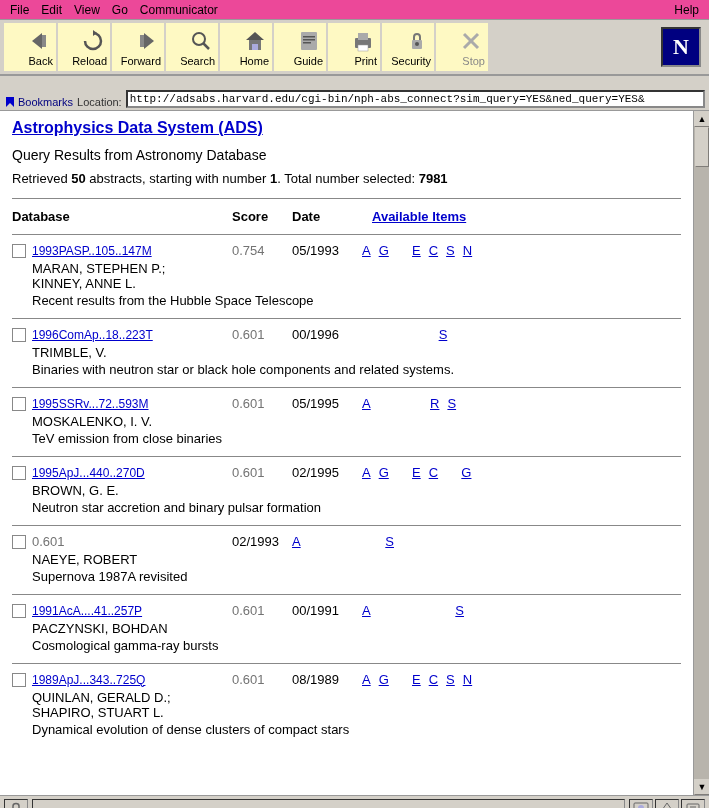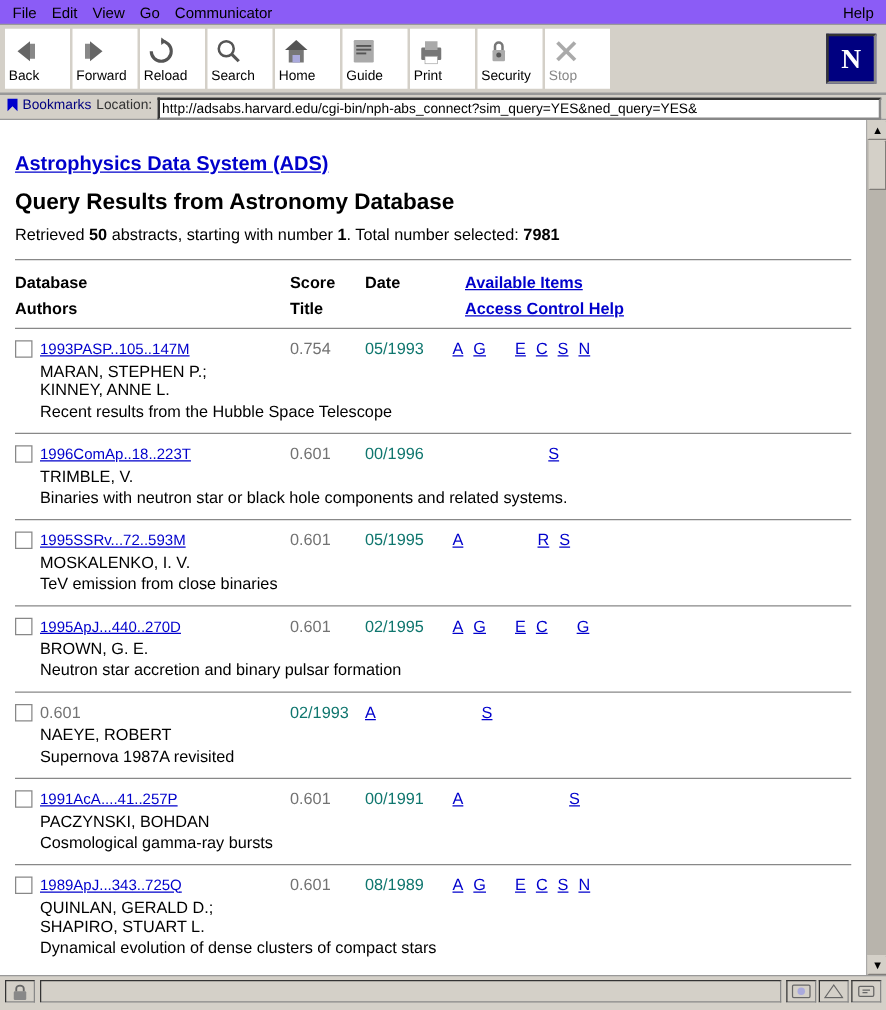--- a/index.html
+++ b/index.html
@@ -7,21 +7,21 @@
       font-family: Arial, Helvetica, sans-serif;
       font-size: 13px;
       background: #d4d0c8;
       width: 709px;
       height: 808px;
       overflow: hidden;
     }
 
     
     .menubar {
-      background: #8b5cf6;
+      background: #ec4899;
       border-bottom: 1px solid #999;
       display: flex;
       align-items: center;
       padding: 2px 4px;
       height: 20px;
       font-size: 12px;
     }
     .menubar-item {
       padding: 1px 6px;
       cursor: default;
@@ -36,25 +36,25 @@
       border-bottom: 2px solid #999;
       display: flex;
       align-items: center;
       padding: 2px 4px;
       height: 56px;
       gap: 2px;
     }
     .toolbar-btn {
       display: flex;
       flex-direction: column;
-      align-items: flex-start;
+      align-items: flex-end;
       justify-content: center;
       width: 52px;
       height: 48px;
-      background: #ffffff;
+      background: #fef9c3;
       border: 1px solid transparent;
       cursor: pointer;
       font-size: 11px;
       color: #000;
       padding: 2px;
     }
     .toolbar-btn.disabled {
       color: #888;
     }
     .toolbar-icon {
@@ -79,23 +79,23 @@
       font-family: serif;
       margin-left: auto;
       margin-right: 4px;
     }
 
     
     .locationbar {
       background: #d4d0c8;
       border-bottom: 1px solid #999;
       display: flex;
-      align-items: flex-start;
+      align-items: flex-end;
       padding: 2px 4px;
-      height: 20px;
+      height: 35px;
       font-size: 11px;
       gap: 4px;
     }
     .locationbar-bookmarks {
       display: flex;
       align-items: center;
       gap: 2px;
       color: #000080;
       font-size: 11px;
       cursor: pointer;
@@ -104,36 +104,35 @@
       font-size: 11px;
       color: #333;
     }
     .locationbar-input {
       flex: 1;
       height: 18px;
       border: 2px inset #888;
       background: #fff;
       font-size: 11px;
       padding: 0 2px;
-      font-family: Liberation Sans, sans-serif;
+      font-family: Liberation Mono, monospace;
     }
 
     
     .content-outer {
       background: #fff;
       height: calc(808px - 20px - 56px - 24px - 24px);
       display: flex;
       overflow: hidden;
     }
     .content-scroll {
       flex: 1;
       overflow-y: auto;
       overflow-x: hidden;
       padding: 8px 12px;
-      margin-top: 19px;
     }
     .scrollbar {
       width: 16px;
       background: #d4d0c8;
       border-left: 1px solid #999;
       display: flex;
       flex-direction: column;
     }
     .scrollbar-btn {
       width: 16px;
@@ -206,22 +205,22 @@
 
     
     .page-title {
       color: #0000cc;
       font-size: 16px;
       font-weight: bold;
       text-decoration: underline;
       margin-bottom: 10px;
     }
     .query-title {
-      font-size: 18px;
-      font-weight: bold;
+      font-size: 14px;
+      font-weight: normal;
       margin-bottom: 8px;
       color: #000;
     }
     .retrieved-text {
       font-size: 13px;
       margin-bottom: 12px;
       color: #000;
     }
     .retrieved-text b {
       font-weight: bold;
@@ -278,21 +277,21 @@
     .result-bibcode {
       color: #0000cc;
       text-decoration: underline;
       cursor: pointer;
       font-size: 12px;
     }
     .result-score {
       color: #737373;
     }
     .result-date {
-      color: #0f766e;
+      color: #000000;
     }
     .result-links {
       display: flex;
       gap: 8px;
       align-items: center;
     }
     .result-link {
       color: #0000cc;
       text-decoration: underline;
       cursor: pointer;
@@ -327,34 +326,34 @@
       <svg width="24" height="24" viewBox="0 0 24 24">
           <polygon points="15,4 5,12 15,20" fill="#666"></polygon>
           <rect x="15" y="6" width="4" height="12" fill="#888"></rect>
         </svg>
     </div>
     <span>Back</span>
   </button>
   <button class="toolbar-btn">
     <div class="toolbar-icon">
       <svg width="24" height="24" viewBox="0 0 24 24">
+          <path d="M12 4 A8 8 0 1 1 4 12" fill="none" stroke="#555" stroke-width="2.5"></path>
+          <polygon points="12,1 12,7 16,4" fill="#555"></polygon>
+        </svg>
+    </div>
+    <span>Reload</span>
+  </button>
+  <button class="toolbar-btn">
+    <div class="toolbar-icon">
+      <svg width="24" height="24" viewBox="0 0 24 24">
           <polygon points="9,4 19,12 9,20" fill="#666"></polygon>
           <rect x="5" y="6" width="4" height="12" fill="#888"></rect>
         </svg>
     </div>
     <span>Forward</span>
-  </button>
-  <button class="toolbar-btn">
-    <div class="toolbar-icon">
-      <svg width="24" height="24" viewBox="0 0 24 24">
-          <path d="M12 4 A8 8 0 1 1 4 12" fill="none" stroke="#555" stroke-width="2.5"></path>
-          <polygon points="12,1 12,7 16,4" fill="#555"></polygon>
-        </svg>
-    </div>
-    <span>Reload</span>
   </button>
   <button class="toolbar-btn">
     <div class="toolbar-icon">
       <svg width="24" height="24" viewBox="0 0 24 24">
           <circle cx="10" cy="10" r="6" fill="none" stroke="#555" stroke-width="2"></circle>
           <line x1="14.5" y1="14.5" x2="20" y2="20" stroke="#555" stroke-width="2.5"></line>
         </svg>
     </div>
     <span>Search</span>
   </button>
@@ -439,28 +438,20 @@
     </div>
 
     <hr>
 
     <div class="table-header">
       <div class="col-bibcode">Database</div>
       <div class="col-score">Score</div>
       <div class="col-date">Date</div>
       <div class="col-items">
         <span class="available-link">Available Items</span>
-      </div>
-    </div>
-    <div class="table-header-row2">
-      <div>Authors</div>
-      <div>Title</div>
-      <div></div>
-      <div>
-        <span class="available-link">Access Control Help</span>
       </div>
     </div>
 
     <hr>
 
     <div class="result-entry">
       <div class="result-row1">
         <span class="result-checkbox"></span>
         <span class="result-bibcode">1993PASP..105..147M</span>
         <span class="result-score">0.754</span>

